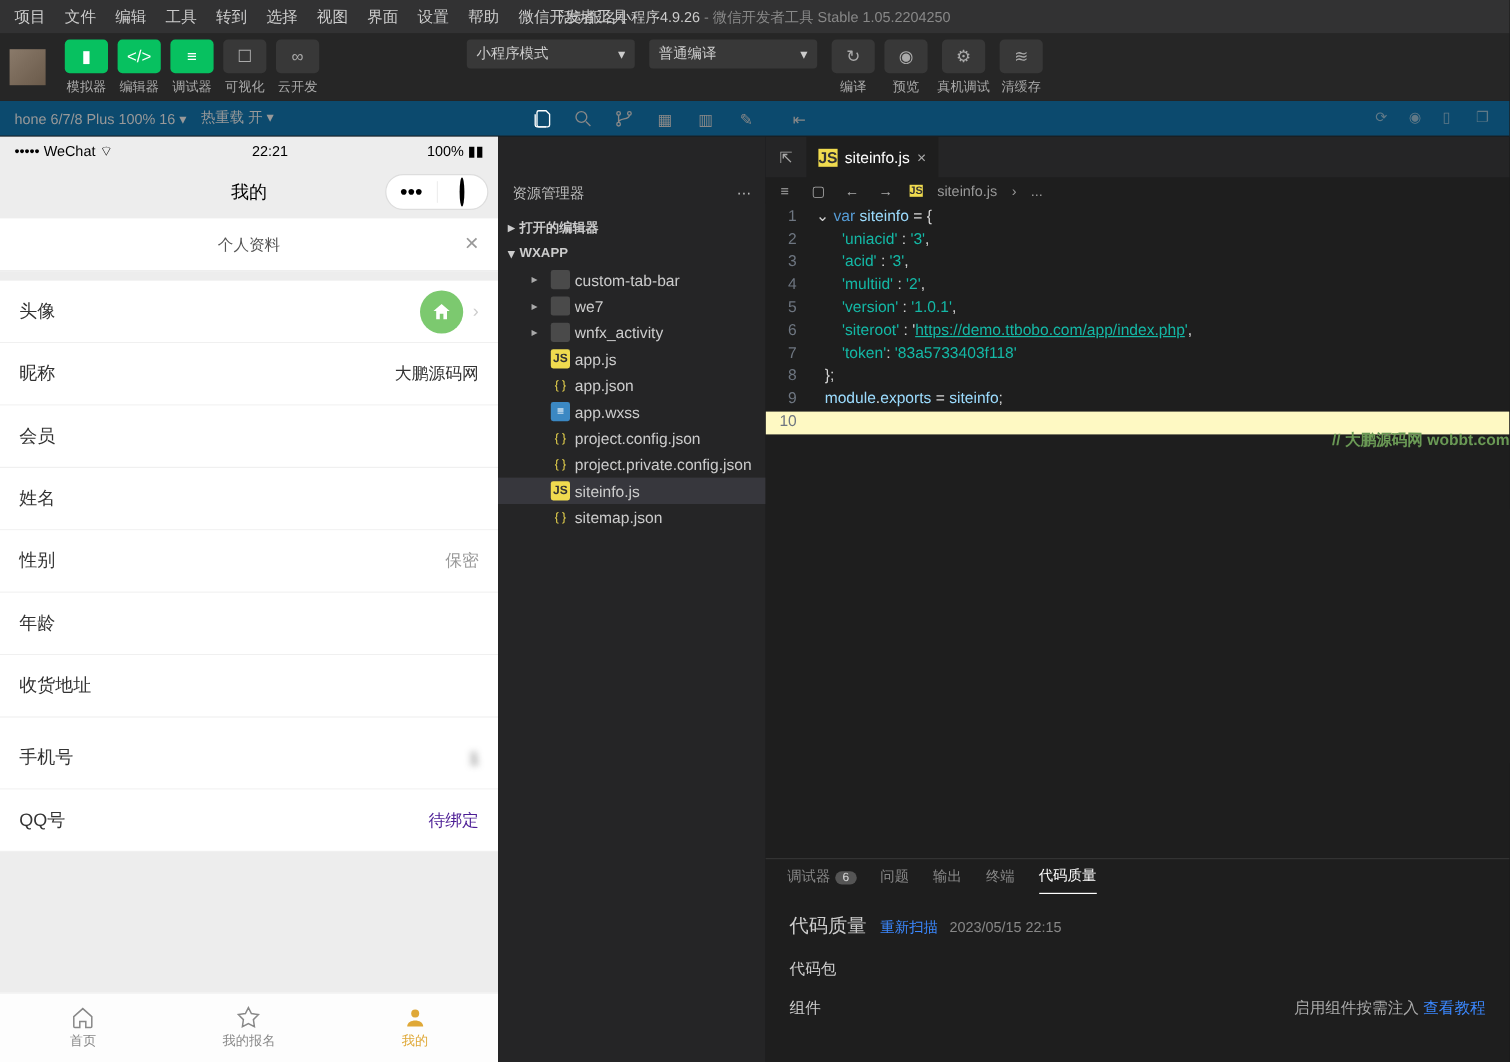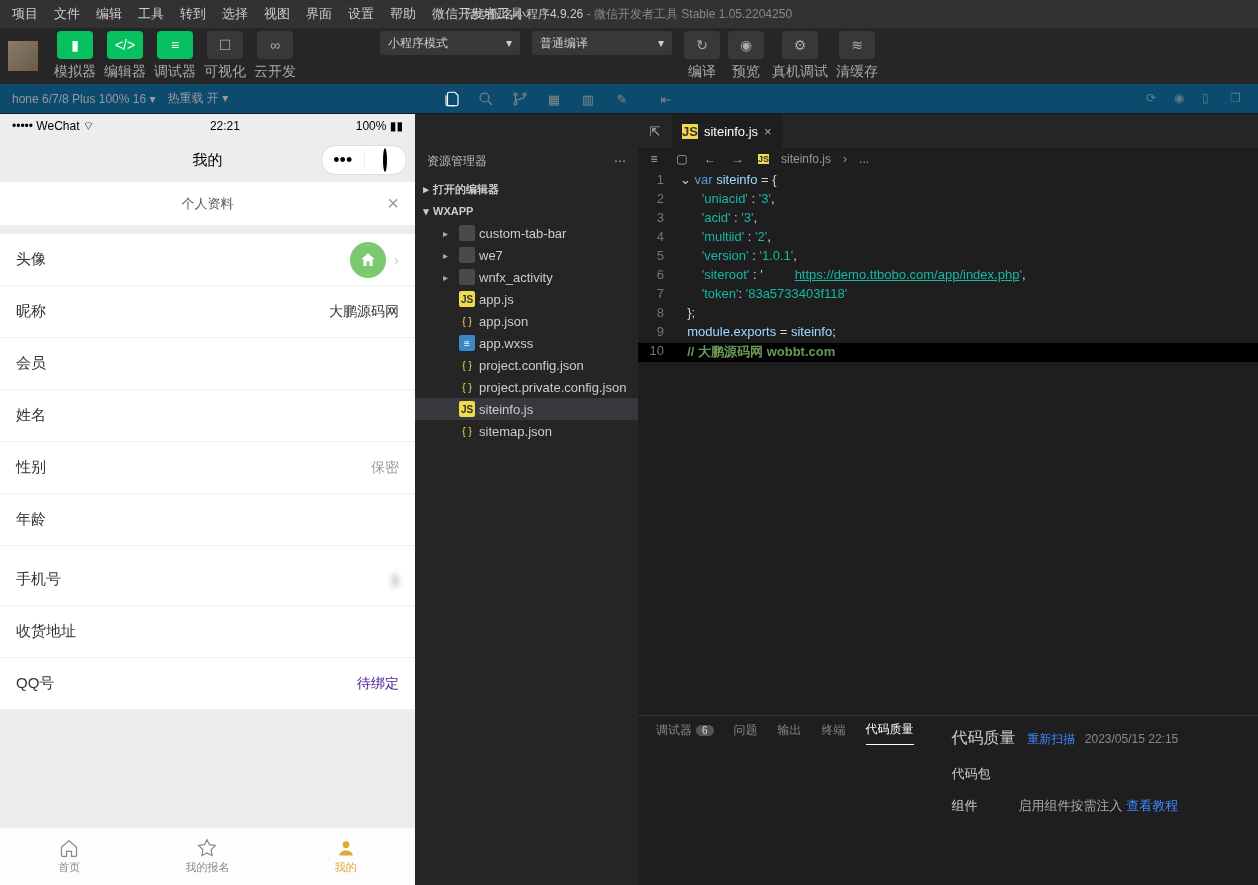--- a/index.html
+++ b/index.html
@@ -10,21 +10,21 @@
 .menubar .title { position: absolute; left: 50%; transform: translateX(-50%); color: #888; font-size: 12px; }
 .menubar .title .name { color: #ccc; }
 
 .toolbar { height: 56px; background: #262626; display: flex; align-items: center; padding: 0 8px; position: relative; }
 .toolbar .avatar { width: 30px; height: 30px; background: linear-gradient(135deg,#8a7a6a,#6a5a4a); margin-right: 16px; }
 .tb-group { display: flex; gap: 8px; }
 .tb-btn { display: flex; flex-direction: column; align-items: center; gap: 4px; }
 .tb-btn .icon { width: 36px; height: 28px; border-radius: 4px; display: flex; align-items: center; justify-content: center; font-size: 14px; color: #fff; }
 .tb-btn.green .icon { background: #07c160; }
 .tb-btn.dark .icon { background: #383838; color: #aaa; }
-.tb-btn .lbl { font-size: 14px; color: #aaa; }
+.tb-btn .lbl { font-size: 11px; color: #aaa; }
 .tb-center { position: absolute; left: 50%; transform: translateX(-50%); display: flex; gap: 12px; align-items: flex-start; }
 .select-box { background: #383838; border-radius: 3px; height: 24px; min-width: 140px; display: flex; align-items: center; justify-content: space-between; padding: 0 8px; color: #ccc; font-size: 12px; }
 .tb-right-group { display: flex; gap: 8px; }
 
 .devicebar { height: 30px; background: #0c4a6e; display: flex; align-items: center; padding: 0 12px; color: #999; font-size: 12px; gap: 12px; border-bottom: 1px solid #1a1a1a; }
 .devicebar .sp { flex: 1; }
 .devicebar .ico { width: 16px; height: 16px; opacity: .6; }
 
 .main { display: flex; height: calc(885px - 28px - 56px - 30px); }
 
@@ -80,30 +80,30 @@
 .editor { flex: 1; background: #1e1e1e; display: flex; flex-direction: column; }
 .tabs { height: 34px; background: #252526; display: flex; align-items: stretch; }
 .tabs .icon-strip { width: 34px; display: flex; align-items: center; justify-content: center; color: #aaa; }
 .etab { background: #1e1e1e; display: flex; align-items: center; padding: 0 10px; gap: 6px; color: #fff; font-size: 13px; }
 .etab .x { color: #aaa; }
 .crumbs { height: 22px; display: flex; align-items: center; padding: 0 8px; gap: 12px; color: #999; font-size: 12px; background: #1e1e1e; border-bottom: 1px solid #1e1e1e; }
 .crumbs .cico { width: 16px; height: 16px; display: flex; align-items: center; justify-content: center; color: #aaa; }
 .code { flex: 1; font-family: Consolas, monospace; font-size: 13px; padding-top: 2px; overflow: hidden; }
 .cline { display: flex; height: 19px; }
 .cline .ln { width: 42px; text-align: right; padding-right: 16px; color: #6e7681; }
-.cline.cur { background: #000000; }
+.cline.cur { background: #fef9c3; flex-direction: column; }
 .cline .tx { white-space: pre; text-align: right; }
 .kw { color: #569cd6; }
 .str { color: #14b8a6; }
 .id { color: #9cdcfe; }
 .pl { color: #d4d4d4; }
 .cm { color: #6a9955; font-weight: bold; }
-.lnk { text-decoration: underline; margin-left: 32px; }
-
-.bottom-panel { height: 170px; background: #1e1e1e; border-top: 1px solid #333; display: flex; flex-direction: row; }
+.lnk { text-decoration: underline; }
+
+.bottom-panel { height: 170px; background: #1e1e1e; border-top: 1px solid #333; display: flex; flex-direction: column; }
 .bp-tabs { height: 34px; display: flex; align-items: center; gap: 20px; padding: 0 18px; font-size: 12px; color: #888; }
 .bp-tabs .t { padding-bottom: 6px; }
 .bp-tabs .t.active { color: #fff; border-bottom: 1px solid #fff; }
 .bp-tabs .badge { background: #555; border-radius: 8px; padding: 0 6px; font-size: 10px; margin-left: 4px; color: #ddd; }
 .bp-body { padding: 12px 20px; color: #ccc; }
 .bp-body h3 { font-size: 16px; font-weight: 500; display: inline-block; margin-right: 8px; }
 .bp-body .re { color: #3b88ff; font-size: 12px; }
 .bp-body .ts { color: #888; font-size: 12px; margin-left: 6px; }
 .bp-body .sec { margin-top: 16px; font-size: 13px; }
 .bp-body .row2 { display: flex; justify-content: space-between; margin-top: 14px; font-size: 13px; }
@@ -237,26 +237,26 @@
       <div class="form-item">
           <span class="fl">姓名</span>
         </div>
       <div class="form-item">
           <span class="fl">性别</span>
           <span class="val grey">保密</span>
         </div>
       <div class="form-item">
           <span class="fl">年龄</span>
         </div>
+      <div class="form-item">
+          <span class="fl">收货地址</span>
+        </div>
       <div class="form-item gap blurred">
           <span class="fl">手机号</span>
           <span class="val">1           </span>
-        </div>
-      <div class="form-item">
-          <span class="fl">收货地址</span>
         </div>
       <div class="form-item">
           <span class="fl">QQ号</span>
           <span class="val link">待绑定</span>
         </div>
     </div>
     <div class="tabbar">
       <div class="tab">
           <svg class="ti" viewBox="0 0 24 24" fill="none" stroke="currentColor" stroke-width="1.5">
             <path d="M3 11l9-8 9 8v10a1 1 0 01-1 1h-5v-6h-6v6H4a1 1 0 01-1-1z"></path>

